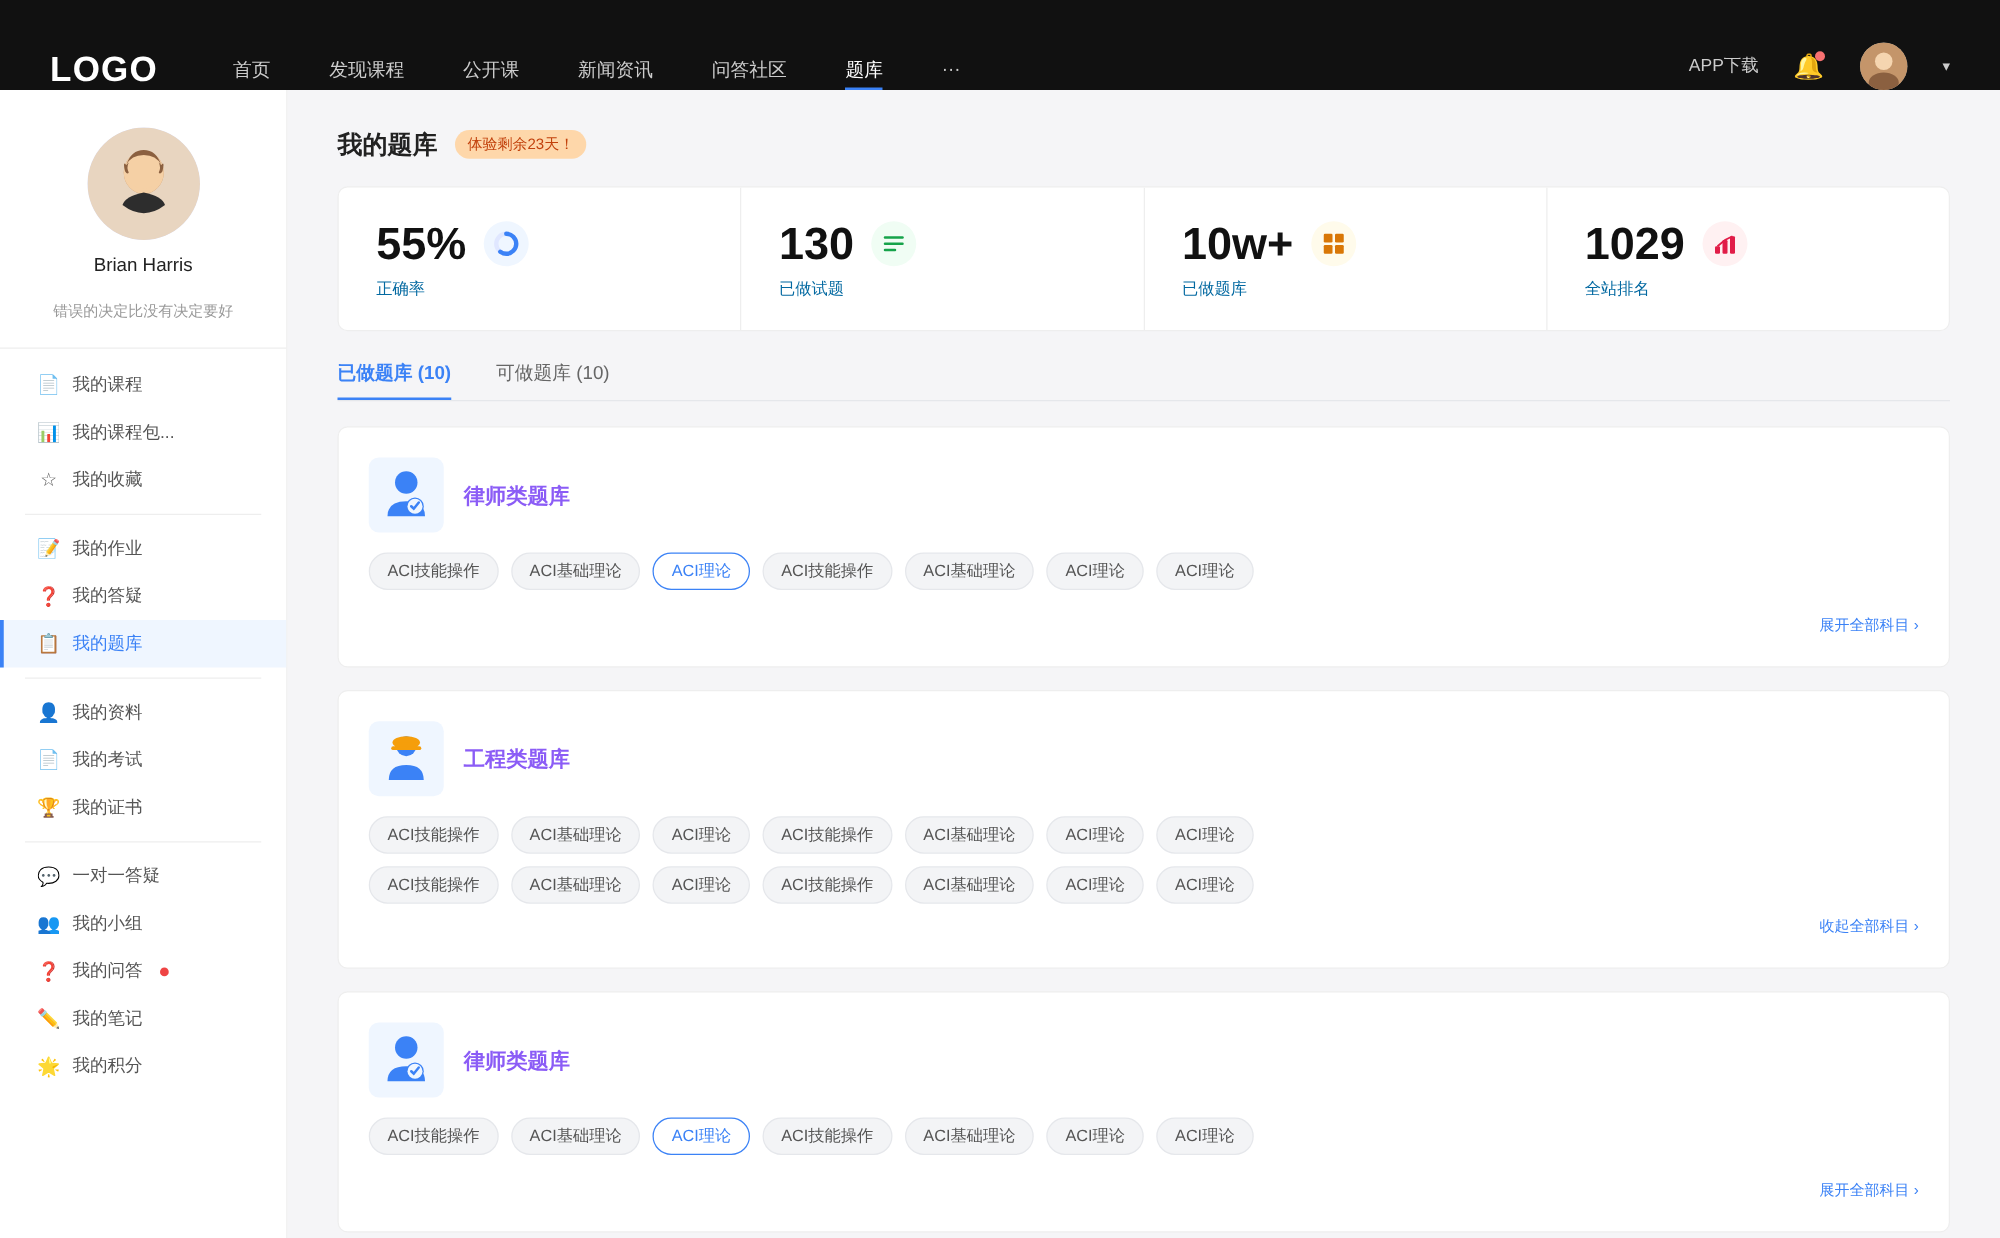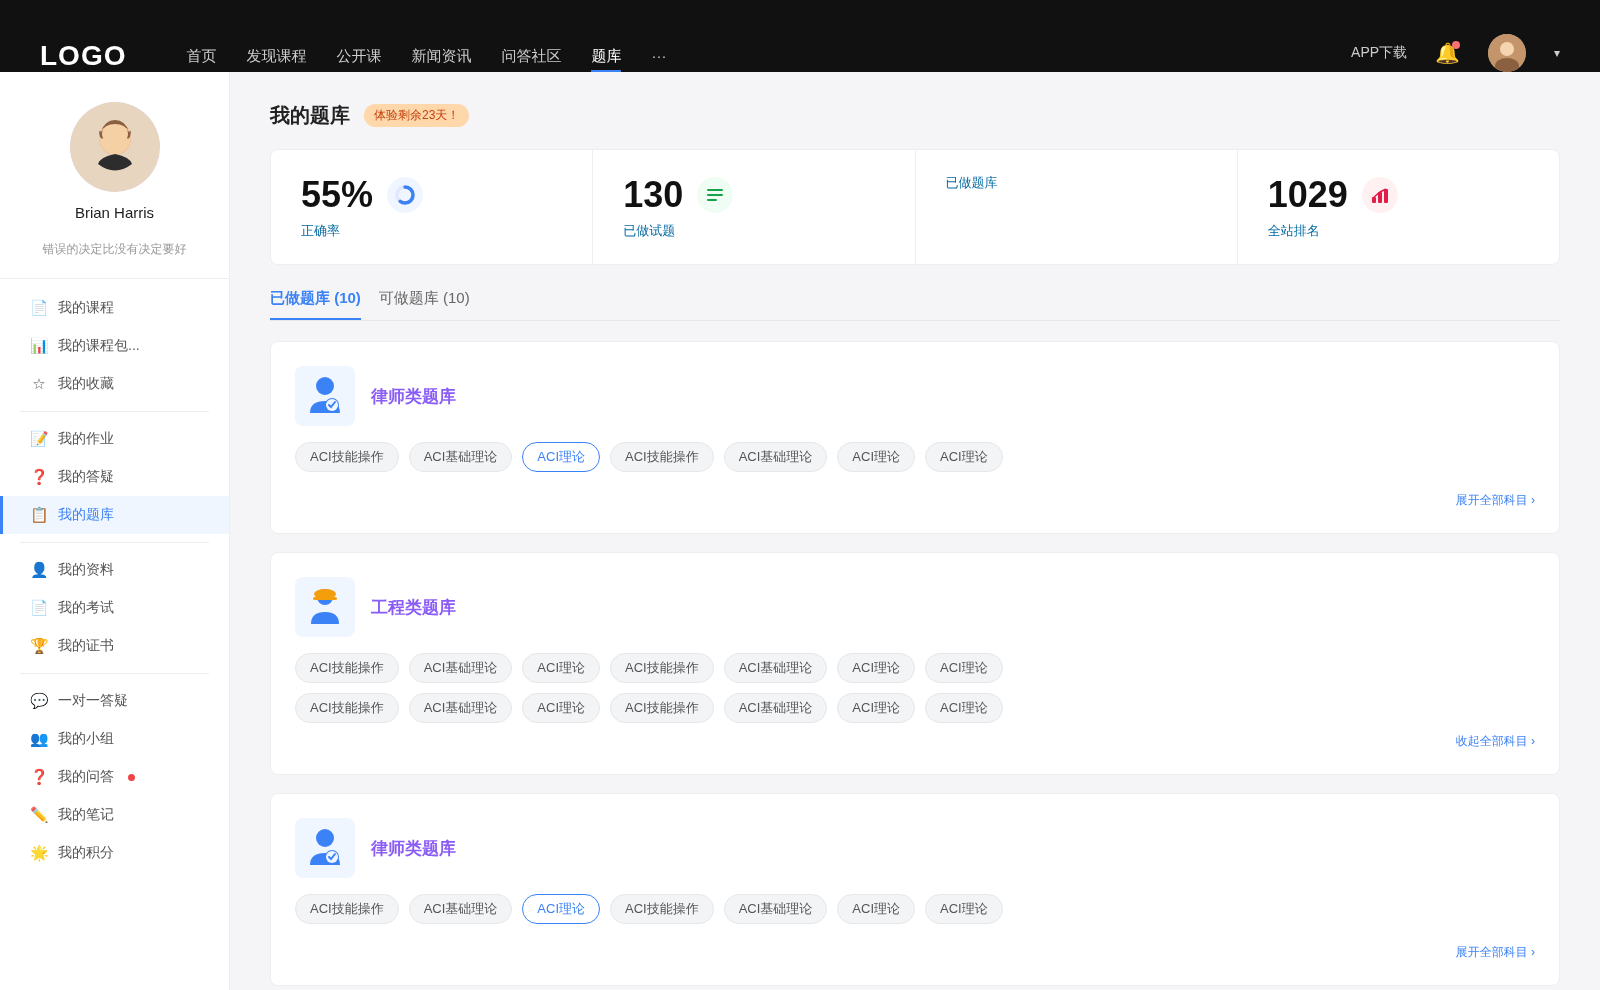--- a/index.html
+++ b/index.html
@@ -10,21 +10,21 @@
       background: #111;
       height: 72px;
       display: flex;
       align-items: flex-end;
       padding: 0 40px;
       position: fixed;
       top: 0; left: 0; right: 0;
       z-index: 100;
     }
     .navbar-logo { color: #fff; font-size: 28px; font-weight: 900; letter-spacing: 1px; margin-right: 60px; }
-    .navbar-links { display: flex; gap: 30px; flex: 1; }
+    .navbar-links { display: flex; gap: 47px; flex: 1; }
     .navbar-link { color: #ccc; font-size: 15px; cursor: pointer; text-decoration: none; }
     .navbar-link.active { color: #fff; border-bottom: 2px solid #3b82f6; padding-bottom: 4px; }
     .navbar-right { display: flex; align-items: center; gap: 28px; margin-left: 16px; }
     .navbar-app-download { color: #ccc; font-size: 14px; }
     .navbar-bell { color: #ccc; font-size: 20px; position: relative; cursor: pointer; }
     .navbar-bell-dot { position: absolute; top: 0; right: 0; width: 8px; height: 8px; background: #f87171; border-radius: 50%; }
     .navbar-avatar { width: 38px; height: 38px; border-radius: 50%; background: #888; overflow: hidden; display: flex; align-items: center; justify-content: center; cursor: pointer; }
     .navbar-avatar-img { width: 100%; height: 100%; object-fit: cover; background: linear-gradient(135deg, #c2a57a, #8d6b50); border-radius: 50%; }
     .navbar-chevron { color: #ccc; font-size: 12px; cursor: pointer; }
 
@@ -65,21 +65,21 @@
     .stat-top { display: flex; align-items: center; gap: 14px; }
     .stat-value { font-size: 36px; font-weight: 700; color: #111; }
     .stat-icon-circle { width: 36px; height: 36px; border-radius: 50%; display: flex; align-items: center; justify-content: center; font-size: 18px; }
     .stat-icon-blue { background: #eff6ff; color: #3b82f6; }
     .stat-icon-teal { background: #f0fdf4; color: #16a34a; }
     .stat-icon-amber { background: #fffbeb; color: #d97706; }
     .stat-icon-red { background: #fff1f2; color: #e11d48; }
     .stat-label { font-size: 13px; color: #0369a1; }
 
     
-    .tabs-row { display: flex; gap: 18px; border-bottom: 1px solid #e5e7eb; margin-bottom: 20px; }
+    .tabs-row { display: flex; gap: 36px; border-bottom: 1px solid #e5e7eb; margin-bottom: 20px; }
     .tab-item { font-size: 15px; color: #666; padding-bottom: 10px; cursor: pointer; }
     .tab-item.active { color: #3b82f6; border-bottom: 2px solid #3b82f6; font-weight: 600; }
 
     
     .bank-card { background: #fff; border-radius: 8px; padding: 24px; margin-bottom: 18px; border: 1px solid #eee; }
     .bank-card-header { display: flex; align-items: center; gap: 16px; margin-bottom: 16px; }
     .bank-card-icon { width: 60px; height: 60px; background: #eff6ff; border-radius: 8px; display: flex; align-items: center; justify-content: center; flex-shrink: 0; }
     .bank-card-title { font-size: 17px; font-weight: 600; color: #8b5cf6; margin-bottom: 0; }
     .tags-row { display: flex; flex-wrap: wrap; gap: 10px; }
     .tag { padding: 5px 14px; border-radius: 20px; font-size: 13px; background: #f3f4f6; color: #555; cursor: pointer; border: 1px solid #e5e7eb; }
@@ -233,20 +233,31 @@
               <rect x="2" y="4" width="16" height="2" rx="1" fill="#16a34a"></rect>
               <rect x="2" y="9" width="16" height="2" rx="1" fill="#16a34a"></rect>
               <rect x="2" y="14" width="10" height="2" rx="1" fill="#16a34a"></rect>
             </svg>
           </div>
         </div>
         <div class="stat-label">已做试题</div>
       </div>
 
       <div class="stat-item">
+        <div class="stat-top">
+          <span class="stat-value">10w+</span>
+          <div class="stat-icon-circle stat-icon-amber">
+            <svg width="20" height="20" viewBox="0 0 20 20">
+              <rect x="2" y="2" width="7" height="7" rx="1" fill="#d97706"></rect>
+              <rect x="11" y="2" width="7" height="7" rx="1" fill="#d97706"></rect>
+              <rect x="2" y="11" width="7" height="7" rx="1" fill="#d97706"></rect>
+              <rect x="11" y="11" width="7" height="7" rx="1" fill="#d97706"></rect>
+            </svg>
+          </div>
+        </div>
         <div class="stat-label">已做题库</div>
       </div>
 
       <div class="stat-item">
         <div class="stat-top">
           <span class="stat-value">1029</span>
           <div class="stat-icon-circle stat-icon-red">
             <svg width="20" height="20" viewBox="0 0 20 20">
               <rect x="2" y="12" width="4" height="6" rx="1" fill="#e11d48"></rect>
               <rect x="8" y="7" width="4" height="11" rx="1" fill="#e11d48"></rect>

